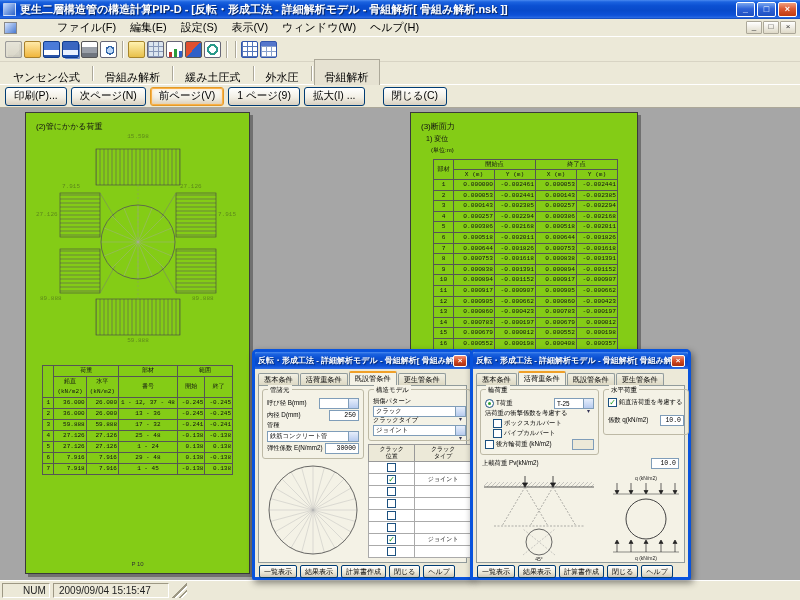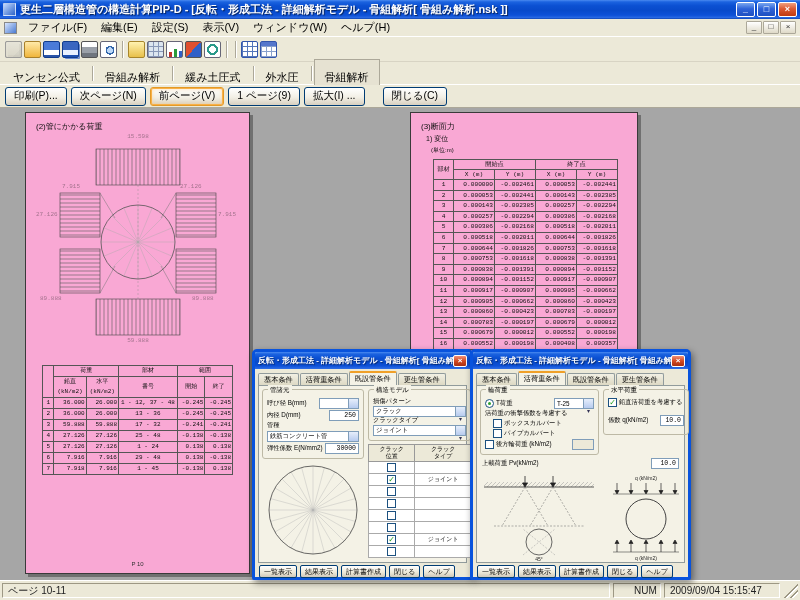--- a/index.html
+++ b/index.html
@@ -7,21 +7,21 @@
 .screen{position:relative;width:800px;height:600px;font-family:"Liberation Sans","DejaVu Sans",sans-serif;background:#ECE9D8;overflow:hidden;}
 
 .titlebar{position:absolute;top:0;left:0;right:0;height:19px;display:flex;align-items:center;padding:0 3px;color:#fff;background:linear-gradient(180deg,#4A8AF0 0%,#1B63E0 10%,#0B50D2 30%,#084ACA 55%,#0D51D8 80%,#2A6AE4 94%,#0B3FA8 100%);}
 .app-icon{width:13px;height:13px;margin-right:4px;border:1px solid rgba(255,255,255,.5);background:linear-gradient(135deg,#BFD8FF,#2E63C8);}
 .ttl{flex:1;font-size:11px;font-weight:bold;white-space:nowrap;overflow:hidden;text-overflow:ellipsis;text-shadow:1px 1px 1px rgba(0,0,0,.6);}
 .winbtn{width:19px;height:15px;margin-left:2px;border:1px solid #fff;border-radius:2px;color:#fff;font-size:9px;line-height:12px;text-align:center;font-weight:bold;background:linear-gradient(180deg,#7AA7F0,#2E63D8 45%,#1F4FC0);}
 .winbtn.close{background:linear-gradient(180deg,#F0A080,#DC5A32 45%,#C03A10);}
 
 .menubar{position:absolute;top:19px;left:0;right:0;height:18px;background:#ECE9D8;display:flex;align-items:center;font-size:11px;border-bottom:1px solid #fff;}
 .mdi-icon{width:13px;height:12px;margin:0 4px;border:1px solid #888;background:linear-gradient(135deg,#D8E6FF,#4A7AD0);}
-.menu-items{display:flex;}
+.menu-items{display:flex;margin-left:29px;}
 .menu-item{padding:2px 7px;}
 .mdi-btns{margin-left:auto;display:flex;gap:1px;padding-right:4px;}
 .mdi-btn{width:16px;height:13px;border:1px solid #ACA899;border-radius:1px;background:linear-gradient(#FFFFFF,#DFDAC8);font-size:8px;text-align:center;line-height:10px;color:#333;}
 
 .toolbar{position:absolute;top:37px;left:0;right:0;height:25px;background:#ECE9D8;display:flex;align-items:center;padding:0 5px;gap:2px;border-bottom:1px solid #D8D4C4;}
 .tbi{width:17px;height:17px;border-radius:2px;}
 .tb-sep{width:1px;height:17px;background:#ACA899;box-shadow:1px 0 0 #fff;margin:0 3px;}
 .dim{opacity:.4;}
 .ic-page{background:linear-gradient(135deg,#fff 72%,#C8D0D8 72%);border:1px solid #667;}
 .ic-folder{background:linear-gradient(180deg,#FFE9A8,#F0B63C);border:1px solid #A8802B;}
@@ -45,21 +45,21 @@
 .mtab{font-size:11px;padding:10px 10px 2px;}
 .mtab.active{background:#E6E2D2;border:1px solid #ACA899;border-bottom:2px solid #7B1F1F;padding-bottom:1px;}
 .msep{width:1px;height:15px;background:#ACA899;box-shadow:1px 0 0 #fff;margin:0 2px;}
 
 .pagebar{position:absolute;top:85px;left:0;right:0;height:23px;background:#ECE9D8;display:flex;align-items:center;gap:4px;padding:0 5px;border-bottom:1px solid #ACA899;}
 .xbtn{font-size:10.5px;padding:1px 8px 2px;border:1px solid #003C74;border-radius:3px;background:linear-gradient(180deg,#fff,#F2EFE5 55%,#D8D0C0);}
 .xbtn.hot{border-color:#E39A28;box-shadow:inset 0 0 0 1px #F8B048,inset 0 0 4px #FBCE8C;}
 .xbtn.closebtn{margin-left:14px;}
 
 .docarea{position:absolute;top:108px;left:0;right:0;bottom:20px;background:#A6A6A6;}
-.page{position:absolute;top:4px;height:462px;background:#f9a8d4;border:1px solid #3A3A3A;box-shadow:3px 3px 0 #707070;}
+.page{position:absolute;top:4px;height:462px;background:#84cc16;border:1px solid #3A3A3A;box-shadow:3px 3px 0 #707070;}
 .page.pleft{left:25px;width:225px;}
 .page.pright{left:410px;width:228px;}
 .p-title{position:absolute;top:8px;left:10px;font-size:8px;color:#111;}
 .p-sub{position:absolute;top:21px;left:15px;font-size:7px;color:#111;}
 .p-note{position:absolute;top:33px;left:20px;font-size:6px;color:#111;}
 .pageno{position:absolute;bottom:6px;left:0;right:0;text-align:center;font-size:6px;color:#333;}
 .ldg{position:absolute;top:20px;left:8px;width:208px;height:218px;}
 .ldg svg{position:absolute;left:0;top:8px;}
 .dim{position:absolute;font-size:6px;color:#222;font-family:"Liberation Mono","DejaVu Sans Mono",monospace;}
 .dim-top{left:0;right:0;top:0;text-align:center;}
@@ -886,19 +886,18 @@
 
     <button class="dbtn">一覧表示</button>
         <button class="dbtn">結果表示</button>
         <button class="dbtn">計算書作成</button>
         <button class="dbtn">閉じる</button>
         <button class="dbtn">ヘルプ</button>
       </div>
   </div>
 
   <div class="statusbar">
-    <div class="sb-cell sb-page">ページ 10-11</div>
     <div class="sb-cell sb-num">NUM</div>
     <div class="sb-cell sb-time">2009/09/04 15:15:47</div>
     <div class="grip"></div>
   </div>
 
 </div>
 
 </body></html>

